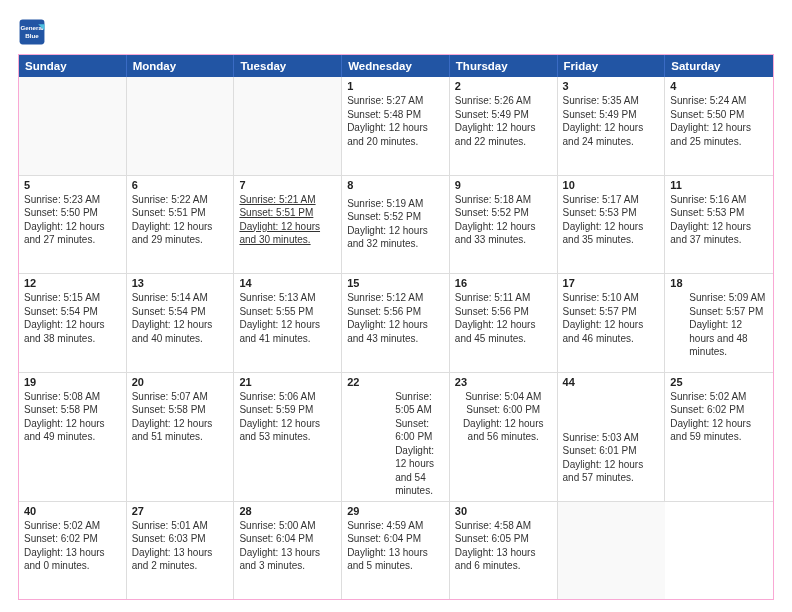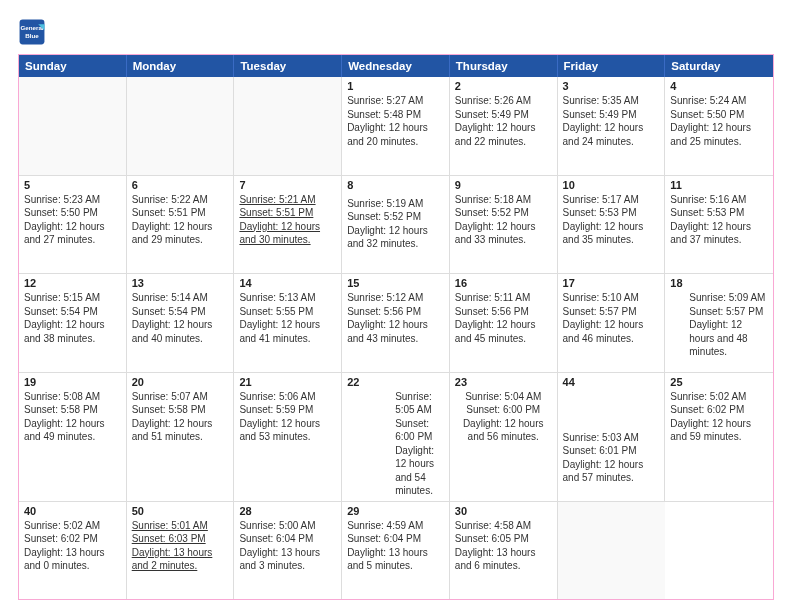--- a/index.html
+++ b/index.html
@@ -303,22 +303,22 @@
           </div>
         </div>
         <div class="cal-row">
           <div class="cal-cell">
             <div class="day-num">40</div>
             <div class="cell-text" style="white-space: pre-line;">Sunrise: 5:02 AM
 Sunset: 6:02 PM
 Daylight: 13 hours and 0 minutes.</div>
           </div>
           <div class="cal-cell">
-            <div class="day-num">50</div>
-            <div class="cell-text" style="white-space: pre-line; text-decoration: underline;">Sunrise: 5:01 AM
+            <div class="day-num">27</div>
+            <div class="cell-text" style="white-space: pre-line;">Sunrise: 5:01 AM
 Sunset: 6:03 PM
 Daylight: 13 hours and 2 minutes.</div>
           </div>
           <div class="cal-cell">
             <div class="day-num">28</div>
             <div class="cell-text" style="white-space: pre-line;">Sunrise: 5:00 AM
 Sunset: 6:04 PM
 Daylight: 13 hours and 3 minutes.</div>
           </div>
           <div class="cal-cell">

